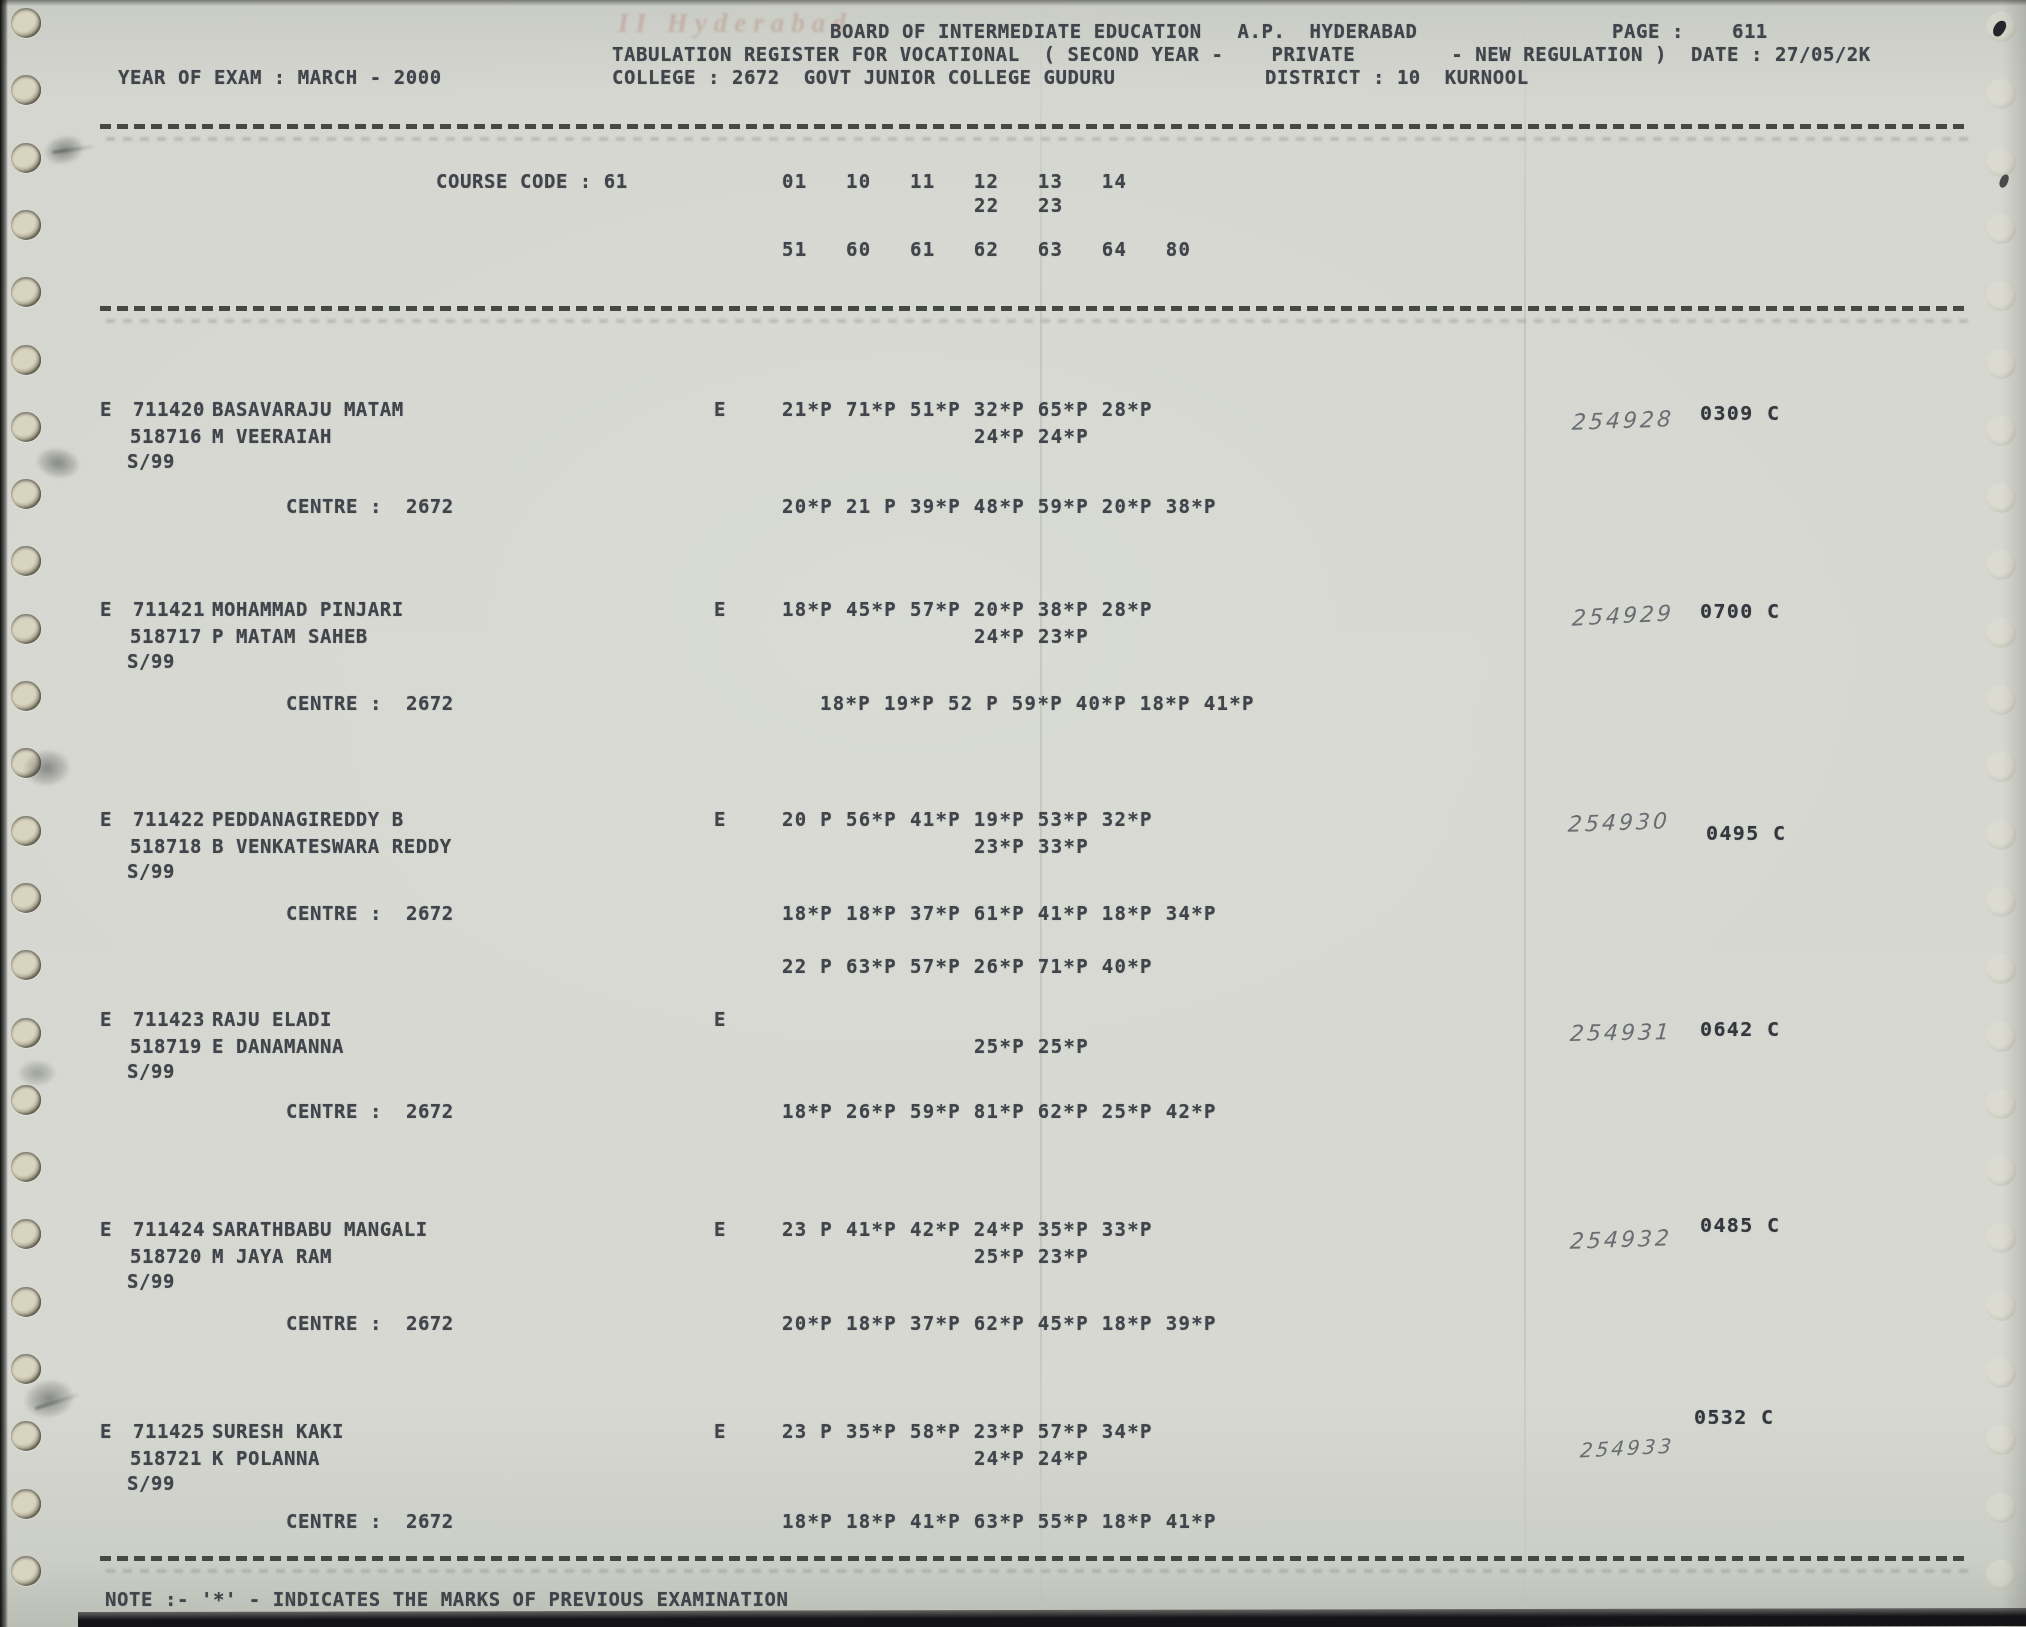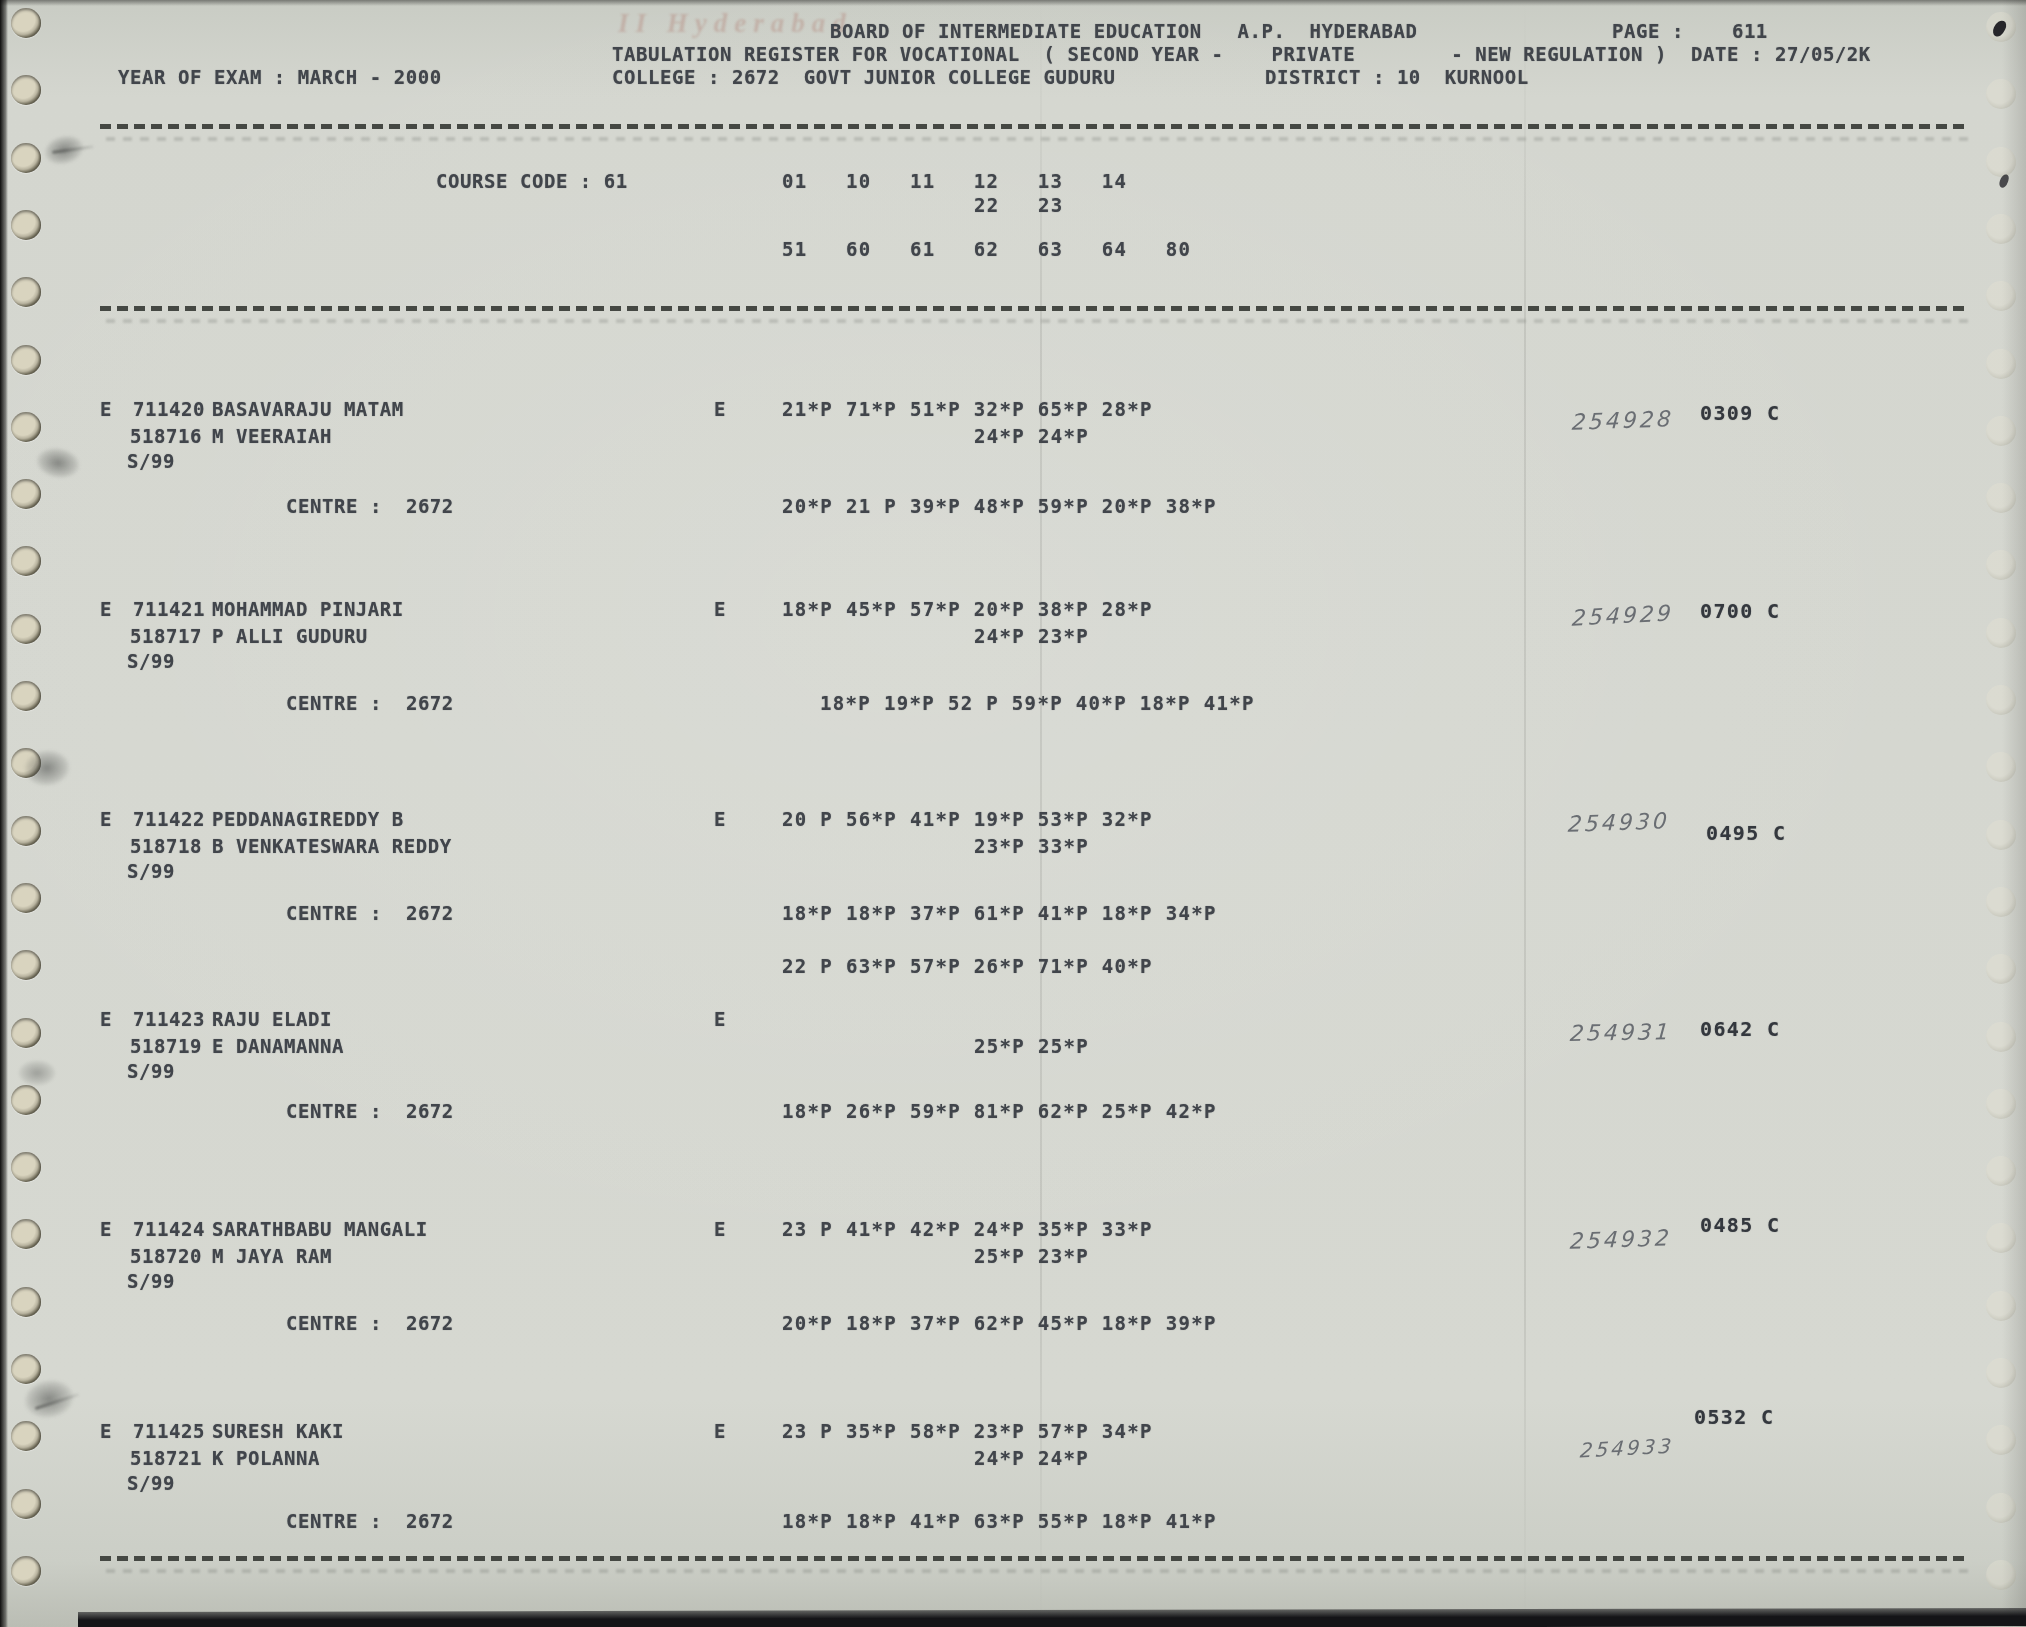--- a/index.html
+++ b/index.html
@@ -111,21 +111,21 @@
     <span class="line total" style="left:1700px;top:402px">0309 C</span>
   </div>
 
   <div>
     <span class="line" style="left:100px;top:598px">E</span>
     <span class="line" style="left:133px;top:598px">711421</span>
     <span class="line" style="left:212px;top:598px">MOHAMMAD PINJARI</span>
     <span class="line" style="left:714px;top:598px">E</span>
     <span class="line marks" style="left:782px;top:598px">18*P 45*P 57*P 20*P 38*P 28*P</span>
     <span class="line" style="left:130px;top:625px">518717</span>
-    <span class="line" style="left:212px;top:625px">P ALLI GUDURU</span>
+    <span class="line" style="left:212px;top:625px">P MATAM SAHEB</span>
     <span class="line marks" style="left:974px;top:625px">24*P 23*P</span>
     <span class="line" style="left:127px;top:650px">S/99</span>
     <span class="line" style="left:286px;top:692px">CENTRE :  2672</span>
     <span class="line marks" style="left:820px;top:692px">18*P 19*P 52 P 59*P 40*P 18*P 41*P</span>
     <span class="hand r2" style="left:1572px;top:603px">254929</span>
     <span class="line total" style="left:1700px;top:600px">0700 C</span>
   </div>
 
   <div>
     <span class="line" style="left:100px;top:808px">E</span>
@@ -186,20 +186,21 @@
     <span class="line marks" style="left:974px;top:1447px">24*P 24*P</span>
     <span class="line" style="left:127px;top:1472px">S/99</span>
     <span class="line" style="left:286px;top:1510px">CENTRE :  2672</span>
     <span class="line marks" style="left:782px;top:1510px">18*P 18*P 41*P 63*P 55*P 18*P 41*P</span>
     <span class="hand r6" style="left:1580px;top:1436px">254933</span>
     <span class="line total" style="left:1694px;top:1406px">0532 C</span>
   </div>
 
   <div class="dash" style="top:1556px"></div>
 
+  <span class="line" style="left:105px;top:1588px">NOTE :- '*' - INDICATES THE MARKS OF PREVIOUS EXAMINATION</span>
 
   <div id="holes-left">
       <span class="hole" style="left: 11px; top: 8px;"></span>
       <span class="hole" style="left: 11px; top: 75.3px;"></span>
       <span class="hole" style="left: 11px; top: 142.6px;"></span>
       <span class="hole" style="left: 11px; top: 209.9px;"></span>
       <span class="hole" style="left: 11px; top: 277.2px;"></span>
       <span class="hole" style="left: 11px; top: 344.5px;"></span>
       <span class="hole" style="left: 11px; top: 411.8px;"></span>
       <span class="hole" style="left: 11px; top: 479.1px;"></span>

